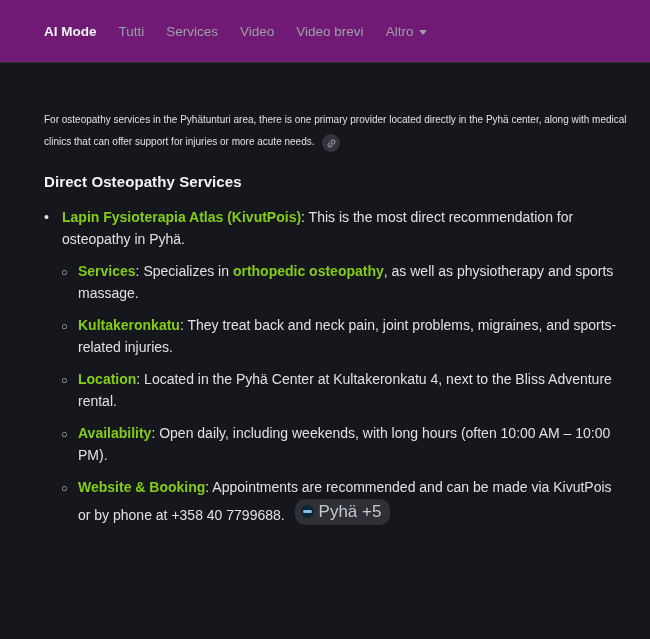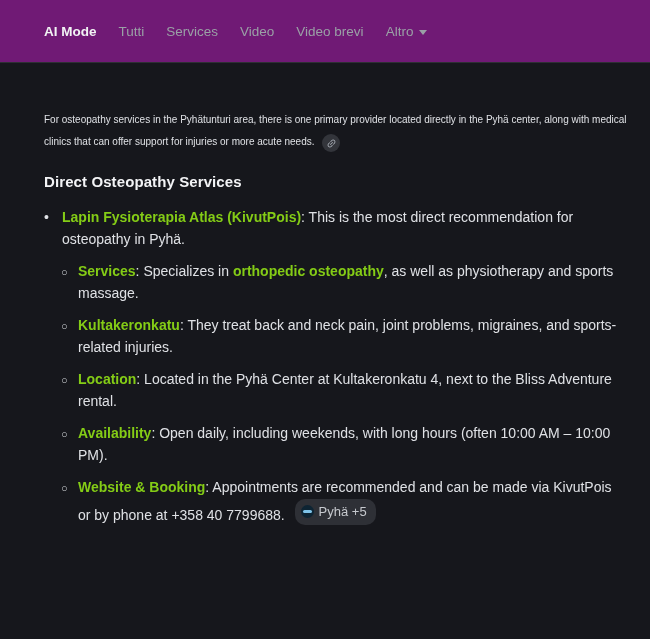--- a/index.html
+++ b/index.html
@@ -55,21 +55,21 @@
   .sub-li {
     position:relative; padding-left:16px; margin-bottom:11px;
     font-size:14px; line-height:21.5px; max-width:562px;
   }
   .sub-li .marker { position:absolute; left:-1px; top:0; font-size:11px; top:1px; color:#cfd2d6; }
   strong, b { font-weight:700; color:#84cc16; }
   
   .badge {
     display:inline-flex; align-items:center; gap:5px;
     background:#2e3036; border-radius:10px; padding:2.5px 9px 2.5px 6px;
-    font-size:13px; color:#c6c9ce; vertical-align:1px; margin-left:6px;
+    font-size:17px; color:#c6c9ce; vertical-align:1px; margin-left:6px;
     cursor:pointer; white-space:nowrap;
   }
   .favicon {
     width:13px; height:13px; border-radius:50%;
     background:#0d2433; position:relative; overflow:hidden; flex:none;
   }
   .favicon::after {
     content:""; position:absolute; left:2px; right:2px; top:5px; height:3px;
     border-radius:2px; background:#7ec3e8;
   }

